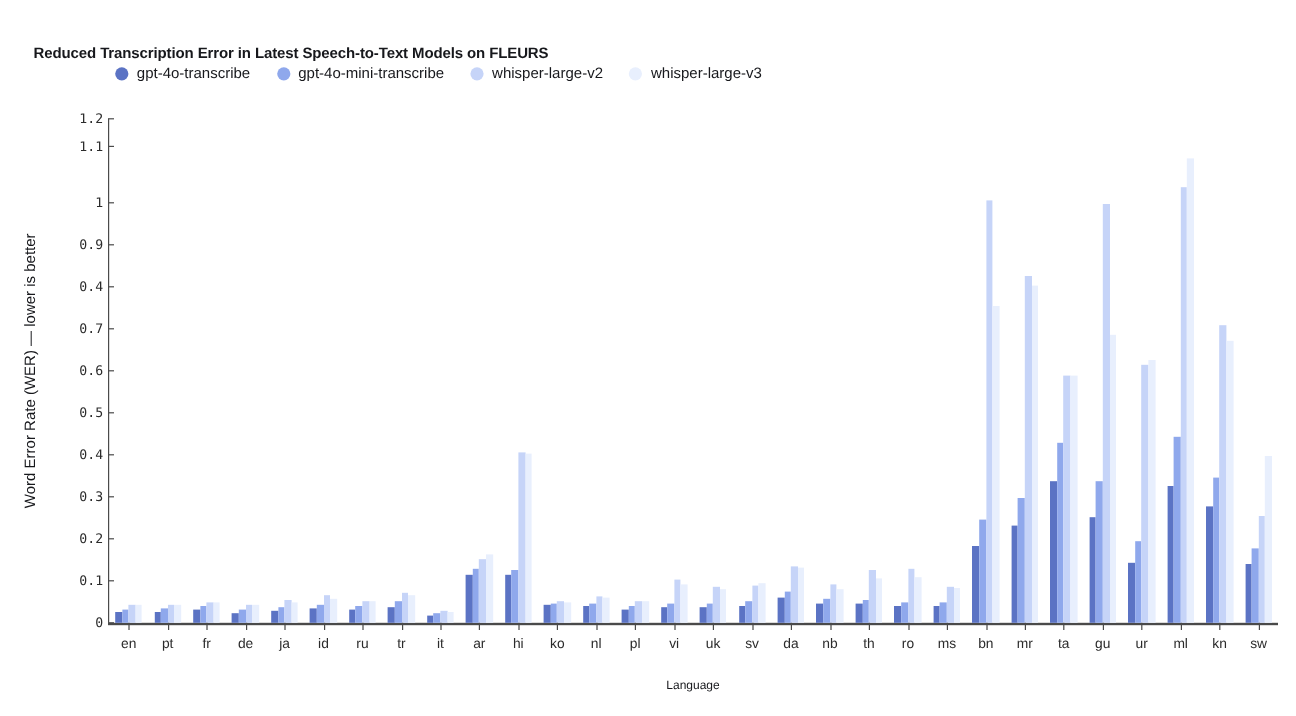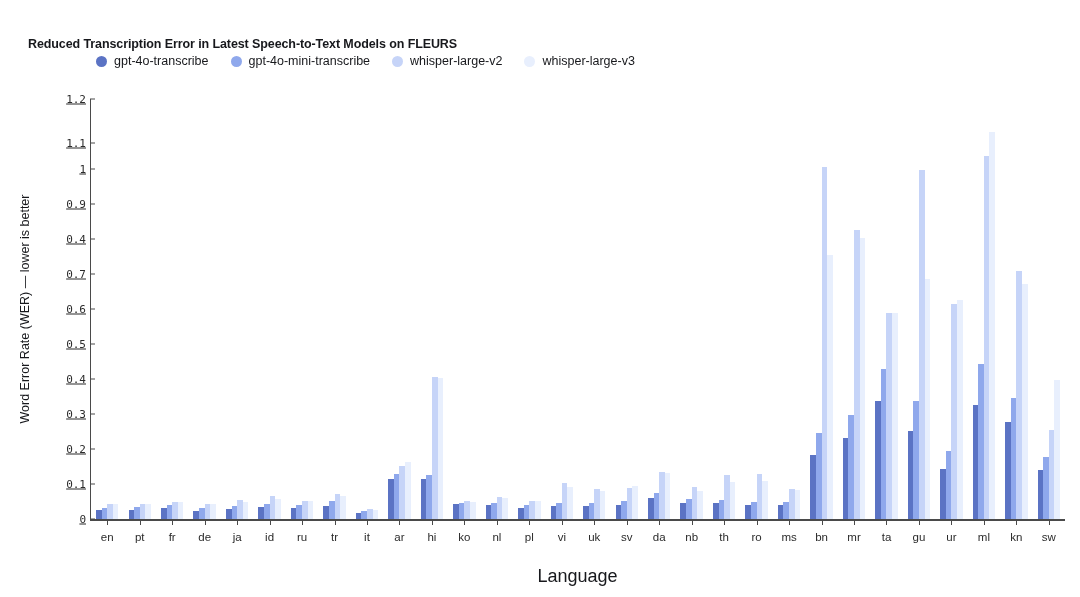--- a/index.html
+++ b/index.html
@@ -74,21 +74,20 @@
     white-space: nowrap;
     display: flex;
     align-items: center;
     gap: 4px;
   }
   .ytick .lbl {
     font-family: "DejaVu Sans Mono", monospace;
     font-size: 11px;
     color: #2b2b2b;
     text-align: right;
-    text-decoration: underline;
   }
   .ytick .tk {
     width: 5px; height: 1px;
     background: #4a4a4a;
     margin-right: -5px;
   }
 
   .y-axis-title {
     position: absolute;
     left: 16px;
@@ -105,21 +104,21 @@
     font-size: 12.5px;
     color: #17181c;
   }
 
   .x-axis-title {
     position: absolute;
     left: 90px;
     width: 975px;
     top: 566px;
     text-align: center;
-    font-size: 18px;
+    font-size: 10px;
     color: #17181c;
   }
 
   
   .groups {
     position: absolute;
     left: 1px; top: 0;
     width: 974px; height: 420px;
     display: flex;
   }
@@ -221,21 +220,21 @@
         <span class="tk"></span>
       </div>
       <div class="ytick" style="top: 105px;">
         <span class="lbl">0.9</span>
         <span class="tk"></span>
       </div>
       <div class="ytick" style="top: 70px;">
         <span class="lbl">1</span>
         <span class="tk"></span>
       </div>
-      <div class="ytick" style="top: 44px;">
+      <div class="ytick" style="top: 23px;">
         <span class="lbl">1.1</span>
         <span class="tk"></span>
       </div>
       <div class="ytick" style="top: 0px;">
         <span class="lbl">1.2</span>
         <span class="tk"></span>
       </div>
     </div>
   <div class="groups">
       <div class="group">

